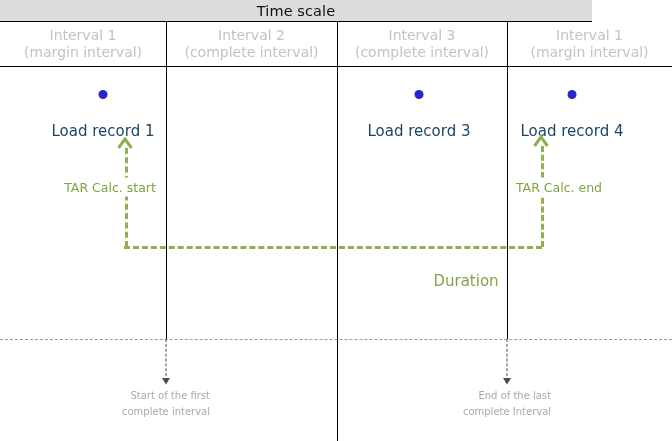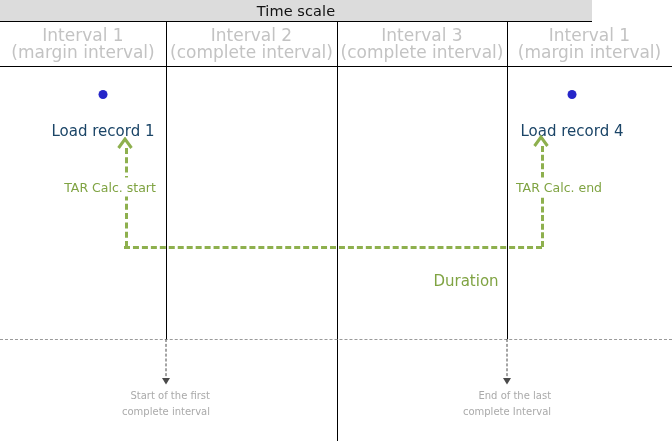--- a/index.html
+++ b/index.html
@@ -50,21 +50,21 @@
     box-sizing: border-box;
   }
   .interval-cell {
     position: relative;
     box-sizing: border-box;
     display: flex;
     flex-direction: column;
     align-items: center;
     justify-content: center;
     color: #c3c3c3;
-    font-size: 17px;
+    font-size: 14px;
     line-height: 17px;
     text-align: center;
   }
   .interval-cell .iv-name { white-space: nowrap; }
   .interval-cell .iv-kind { white-space: nowrap; }
 
   
   .vline {
     position: absolute;
     width: 0;
@@ -191,20 +191,24 @@
   <div class="vline" style="left:166px; top:22px; height:317px;"></div>
   <div class="vline" style="left:337px; top:22px; height:419px;"></div>
   <div class="vline" style="left:507px; top:22px; height:317px;"></div>
 
   <div class="hdotted"></div>
 
   <div class="record" style="left:103px; top:90px;">
     <span class="record-dot"></span>
     <span class="record-label">Load record 1</span>
   </div>
+  <div class="record" style="left:419px; top:90px;">
+    <span class="record-dot"></span>
+    <span class="record-label">Load record 3</span>
+  </div>
   <div class="record" style="left:572px; top:90px;">
     <span class="record-dot"></span>
     <span class="record-label">Load record 4</span>
   </div>
 
   <div class="tar-vline" style="left:125px; top:148px; height:99px;"></div>
   <svg class="tar-arrow" style="left:125px; top:137px;" viewBox="0 0 16 12">
     <polyline points="1.5,11 8,2 14.5,11" fill="none" stroke="#8eb04e" stroke-width="3" stroke-linecap="butt" stroke-linejoin="miter"></polyline>
   </svg>
   <span class="tar-label" style="left:110px; top:187px;">TAR Calc. start</span>

